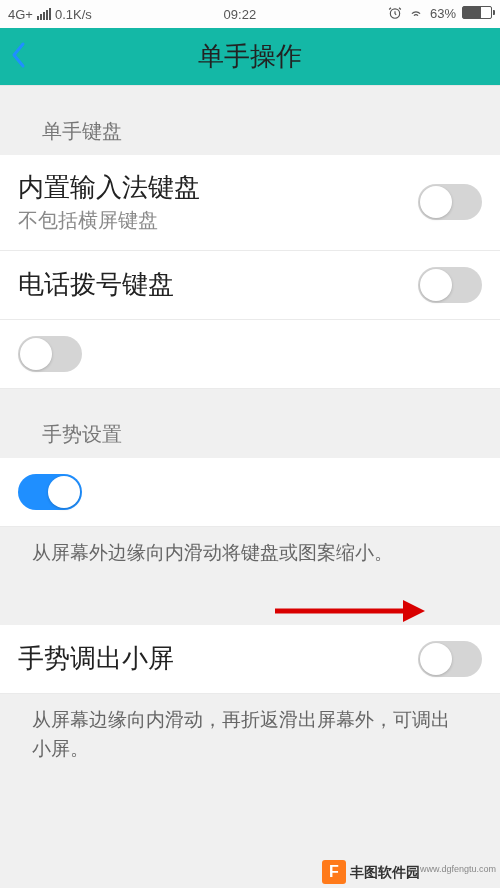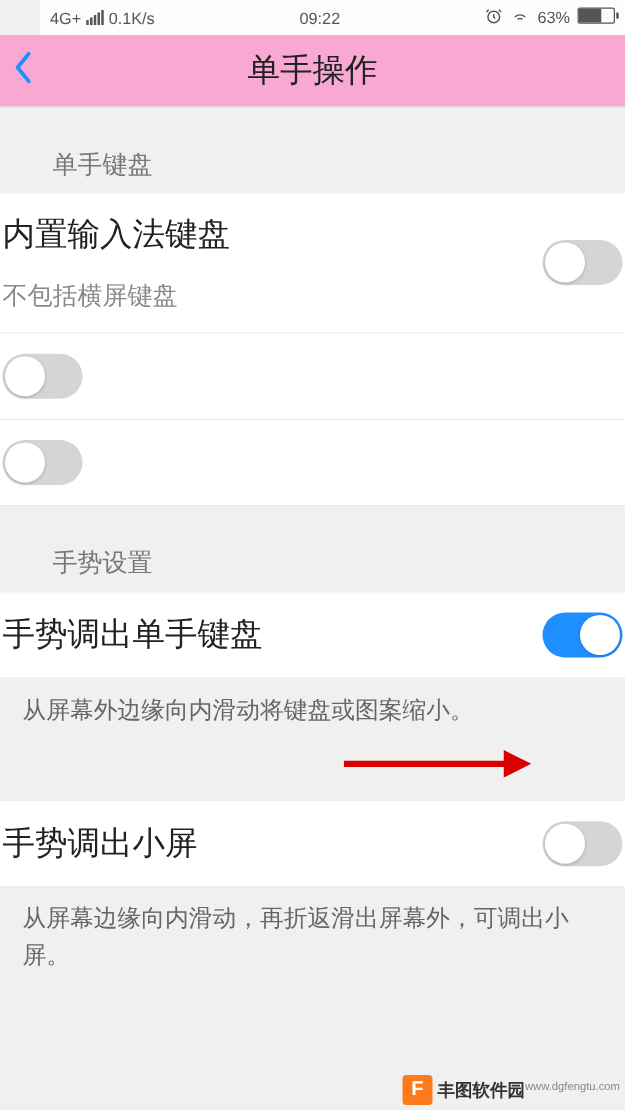--- a/index.html
+++ b/index.html
@@ -14,21 +14,20 @@
     .status-bar {
       height: 28px;
       background: #fdfdfd;
       display: flex;
       align-items: center;
       justify-content: space-between;
       padding: 12px 8px;
       font-size: 13px;
       font-family: -apple-system, sans-serif;
       color: #555;
-      margin-left: 32px;
     }
     .status-left { display: flex; align-items: center; gap: 4px; }
     .status-right { display: flex; align-items: flex-start; gap: 6px; }
     .signal-bars { display: inline-flex; align-items: flex-end; gap: 1px; }
     .signal-bars span { width: 2px; background: #555; }
     .signal-bars span:nth-child(1){height:4px}
     .signal-bars span:nth-child(2){height:6px}
     .signal-bars span:nth-child(3){height:8px}
     .signal-bars span:nth-child(4){height:10px}
     .signal-bars span:nth-child(5){height:12px}
@@ -36,21 +35,21 @@
       width: 30px; height: 13px; border: 1.5px solid #555;
       border-radius: 2px; position: relative;
     }
     .battery::after {
       content: ''; position: absolute; right: -4px; top: 3px;
       width: 2px; height: 5px; background: #555; border-radius: 0 1px 1px 0;
     }
     .battery-fill { width: 63%; height: 100%; background: #555; }
     .header {
       height: 58px;
-      background: #f9a8d4;
+      background: #14b8a6;
       display: flex;
       align-items: center;
       border-bottom: 1px solid #e5e5e5;
       position: relative;
     }
     .back-chevron {
       position: absolute;
       left: 10px;
       cursor: pointer;
     }
@@ -61,41 +60,41 @@
       color: #222;
     }
     .section-header {
       padding: 32px 18px 10px;
       font-size: 20px;
       color: #777;
       margin-left: 24px;
     }
     .row {
       background: #fff;
-      padding: 16px 2px;
+      padding: 16px 18px;
       display: flex;
       align-items: center;
       justify-content: space-between;
       border-bottom: 1px solid #eaeaea;
     }
     .row:last-of-type { border-bottom: none; }
     .row-main { flex: 1; }
     .row-title {
       font-size: 26px;
       color: #222;
       line-height: 1.3;
     }
     .row-subtitle {
       font-size: 20px;
       color: #8a8a8a;
-      margin-top: 18px;
+      margin-top: 2px;
     }
     .row-desc {
       background: #f0f0f0;
-      padding: 12px 18px 18px;
+      padding: 12px 32px 18px;
       font-size: 19px;
       color: #666;
       line-height: 1.5;
     }
     .toggle {
       width: 64px;
       height: 36px;
       border-radius: 18px;
       position: relative;
       cursor: pointer;
@@ -195,37 +194,37 @@
   <div class="row-main">
     <div class="row-title">内置输入法键盘</div>
     <div class="row-subtitle">不包括横屏键盘</div>
   </div>
   <div class="toggle off">
       <div class="toggle-knob"></div>
     </div>
 </div>
 
 <div class="row">
+  <div class="row-main">
+    <div class="row-title">电话拨号键盘</div>
+  </div>
   <div class="toggle off">
       <div class="toggle-knob"></div>
     </div>
 </div>
 
 <div class="row">
   <div class="toggle off">
       <div class="toggle-knob"></div>
     </div>
 </div>
 
 <div class="section-header">手势设置</div>
 
 <div class="row">
-  <div class="row-main">
-    <div class="row-title">手势调出单手键盘</div>
-  </div>
   <div class="toggle on">
       <div class="toggle-knob"></div>
     </div>
 </div>
 
 <div class="row-desc">从屏幕外边缘向内滑动将键盘或图案缩小。</div>
 
 <div class="spacer-top"></div>
 
 <div class="row">

